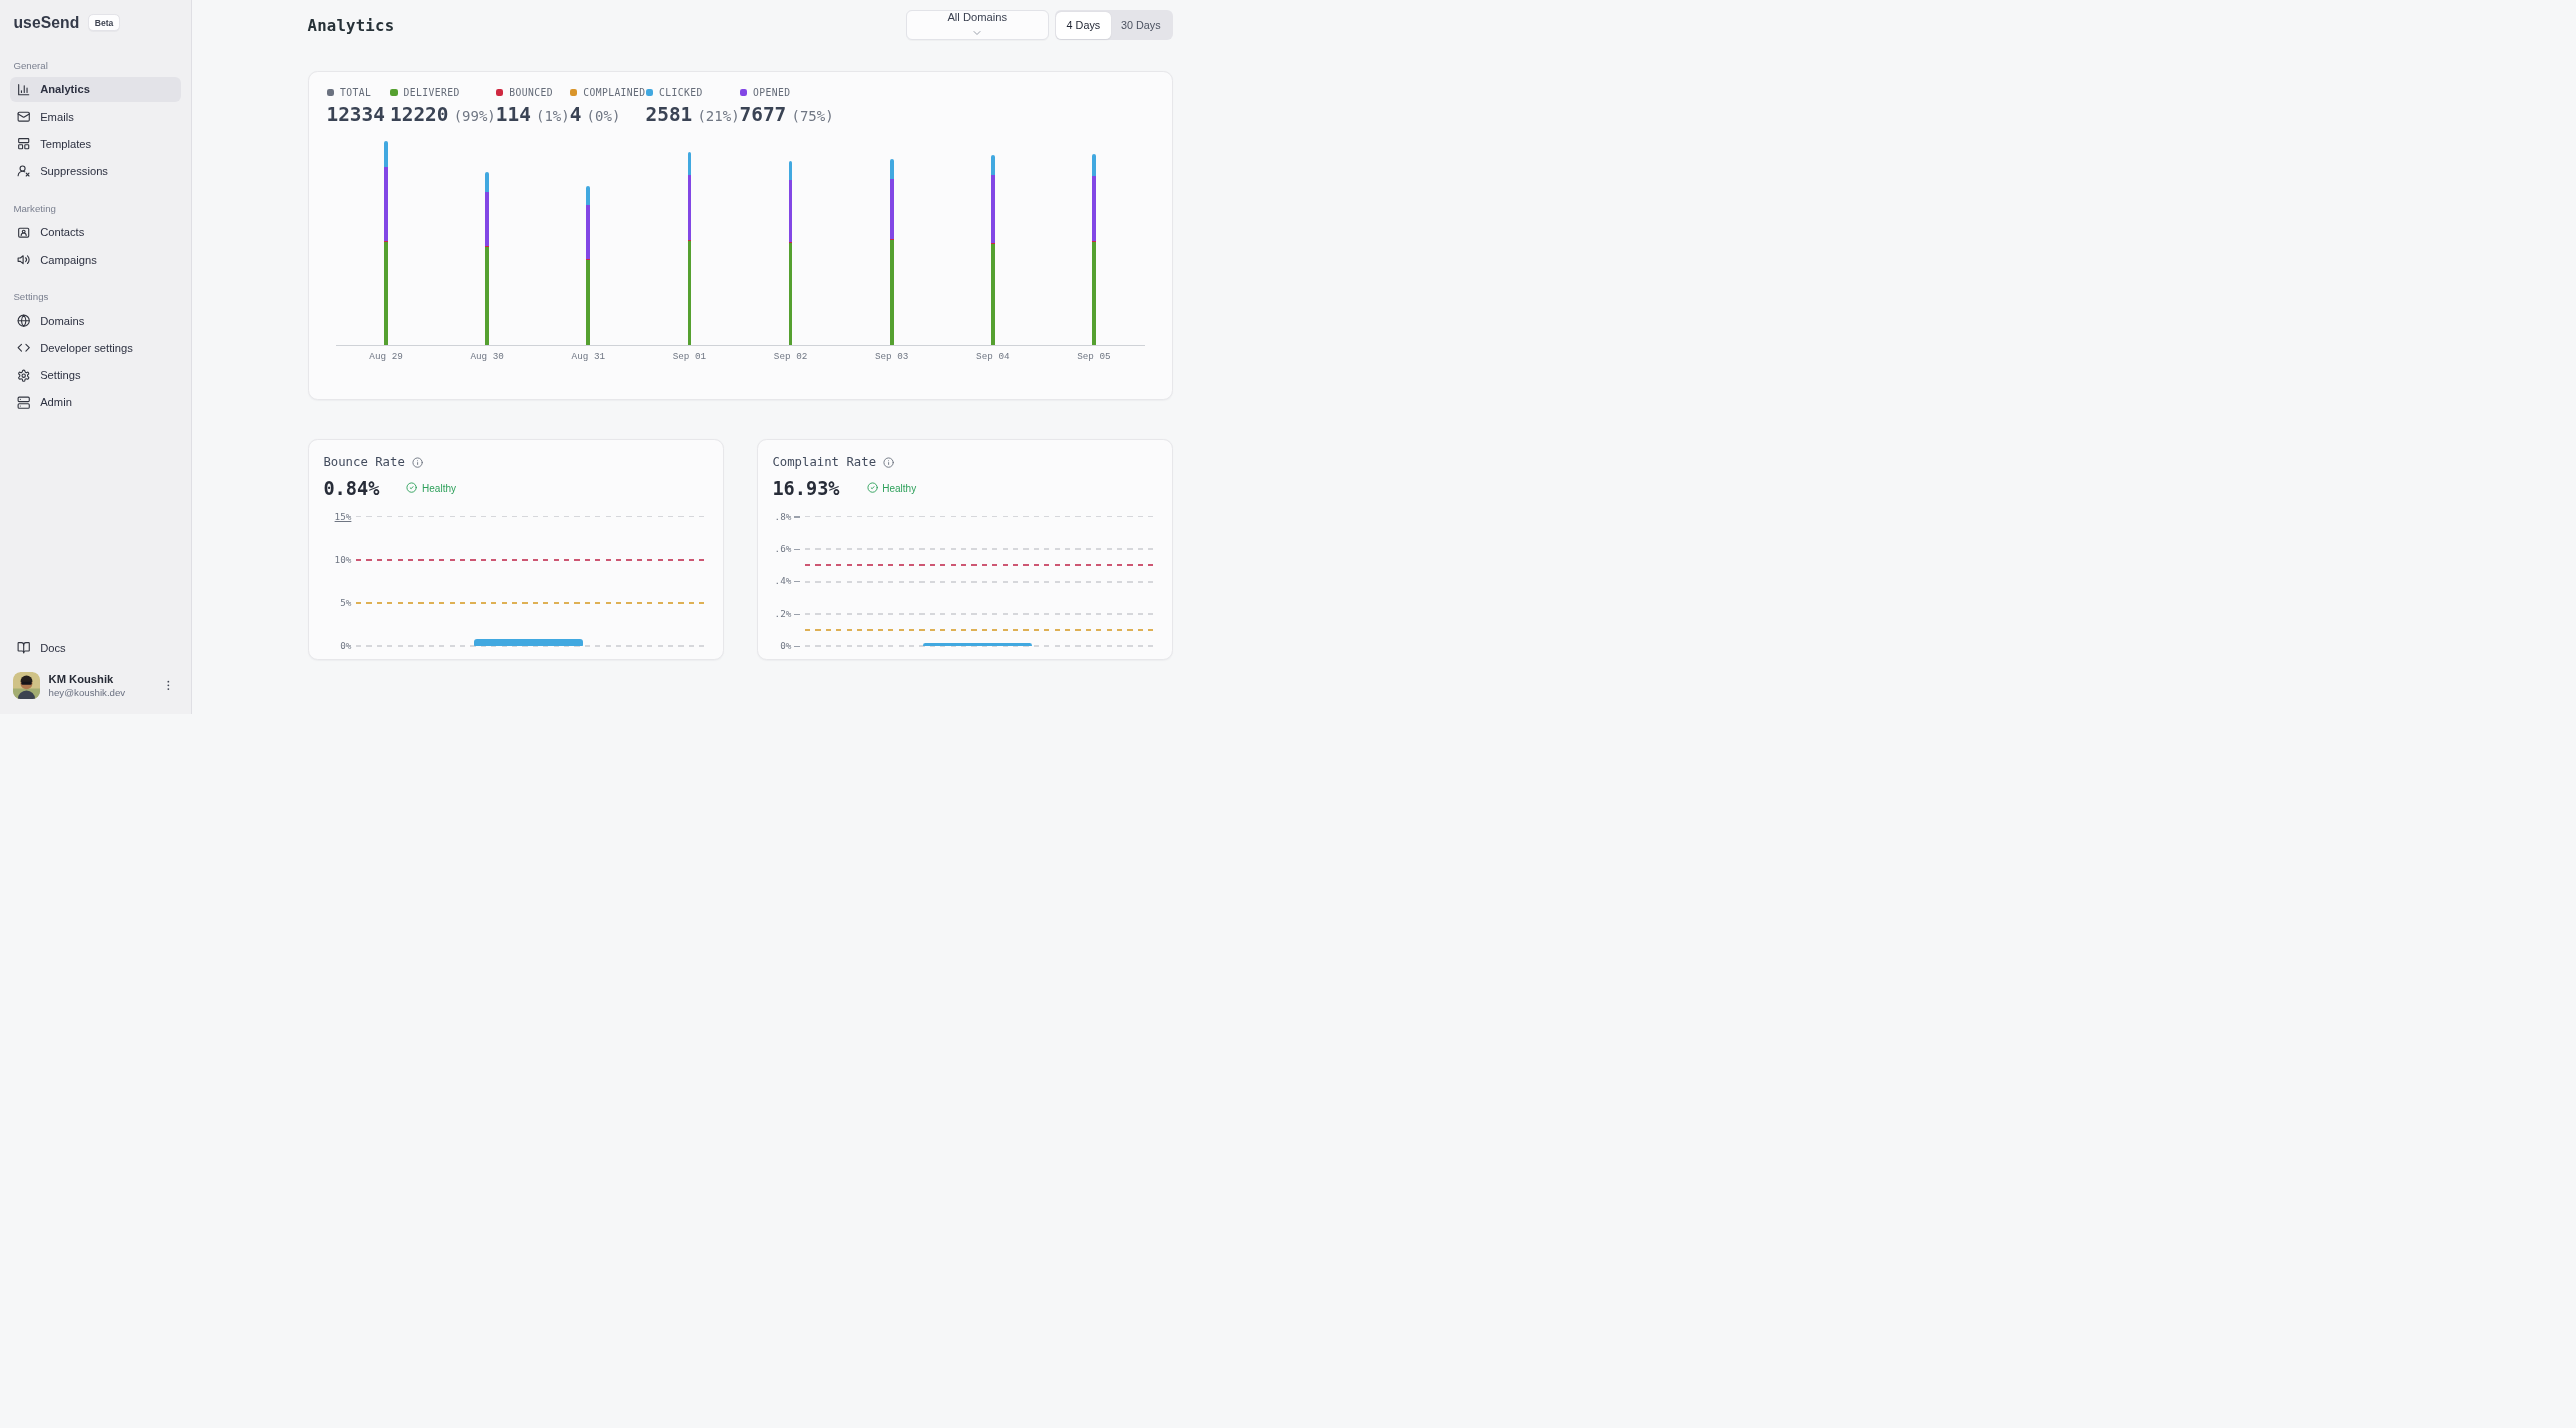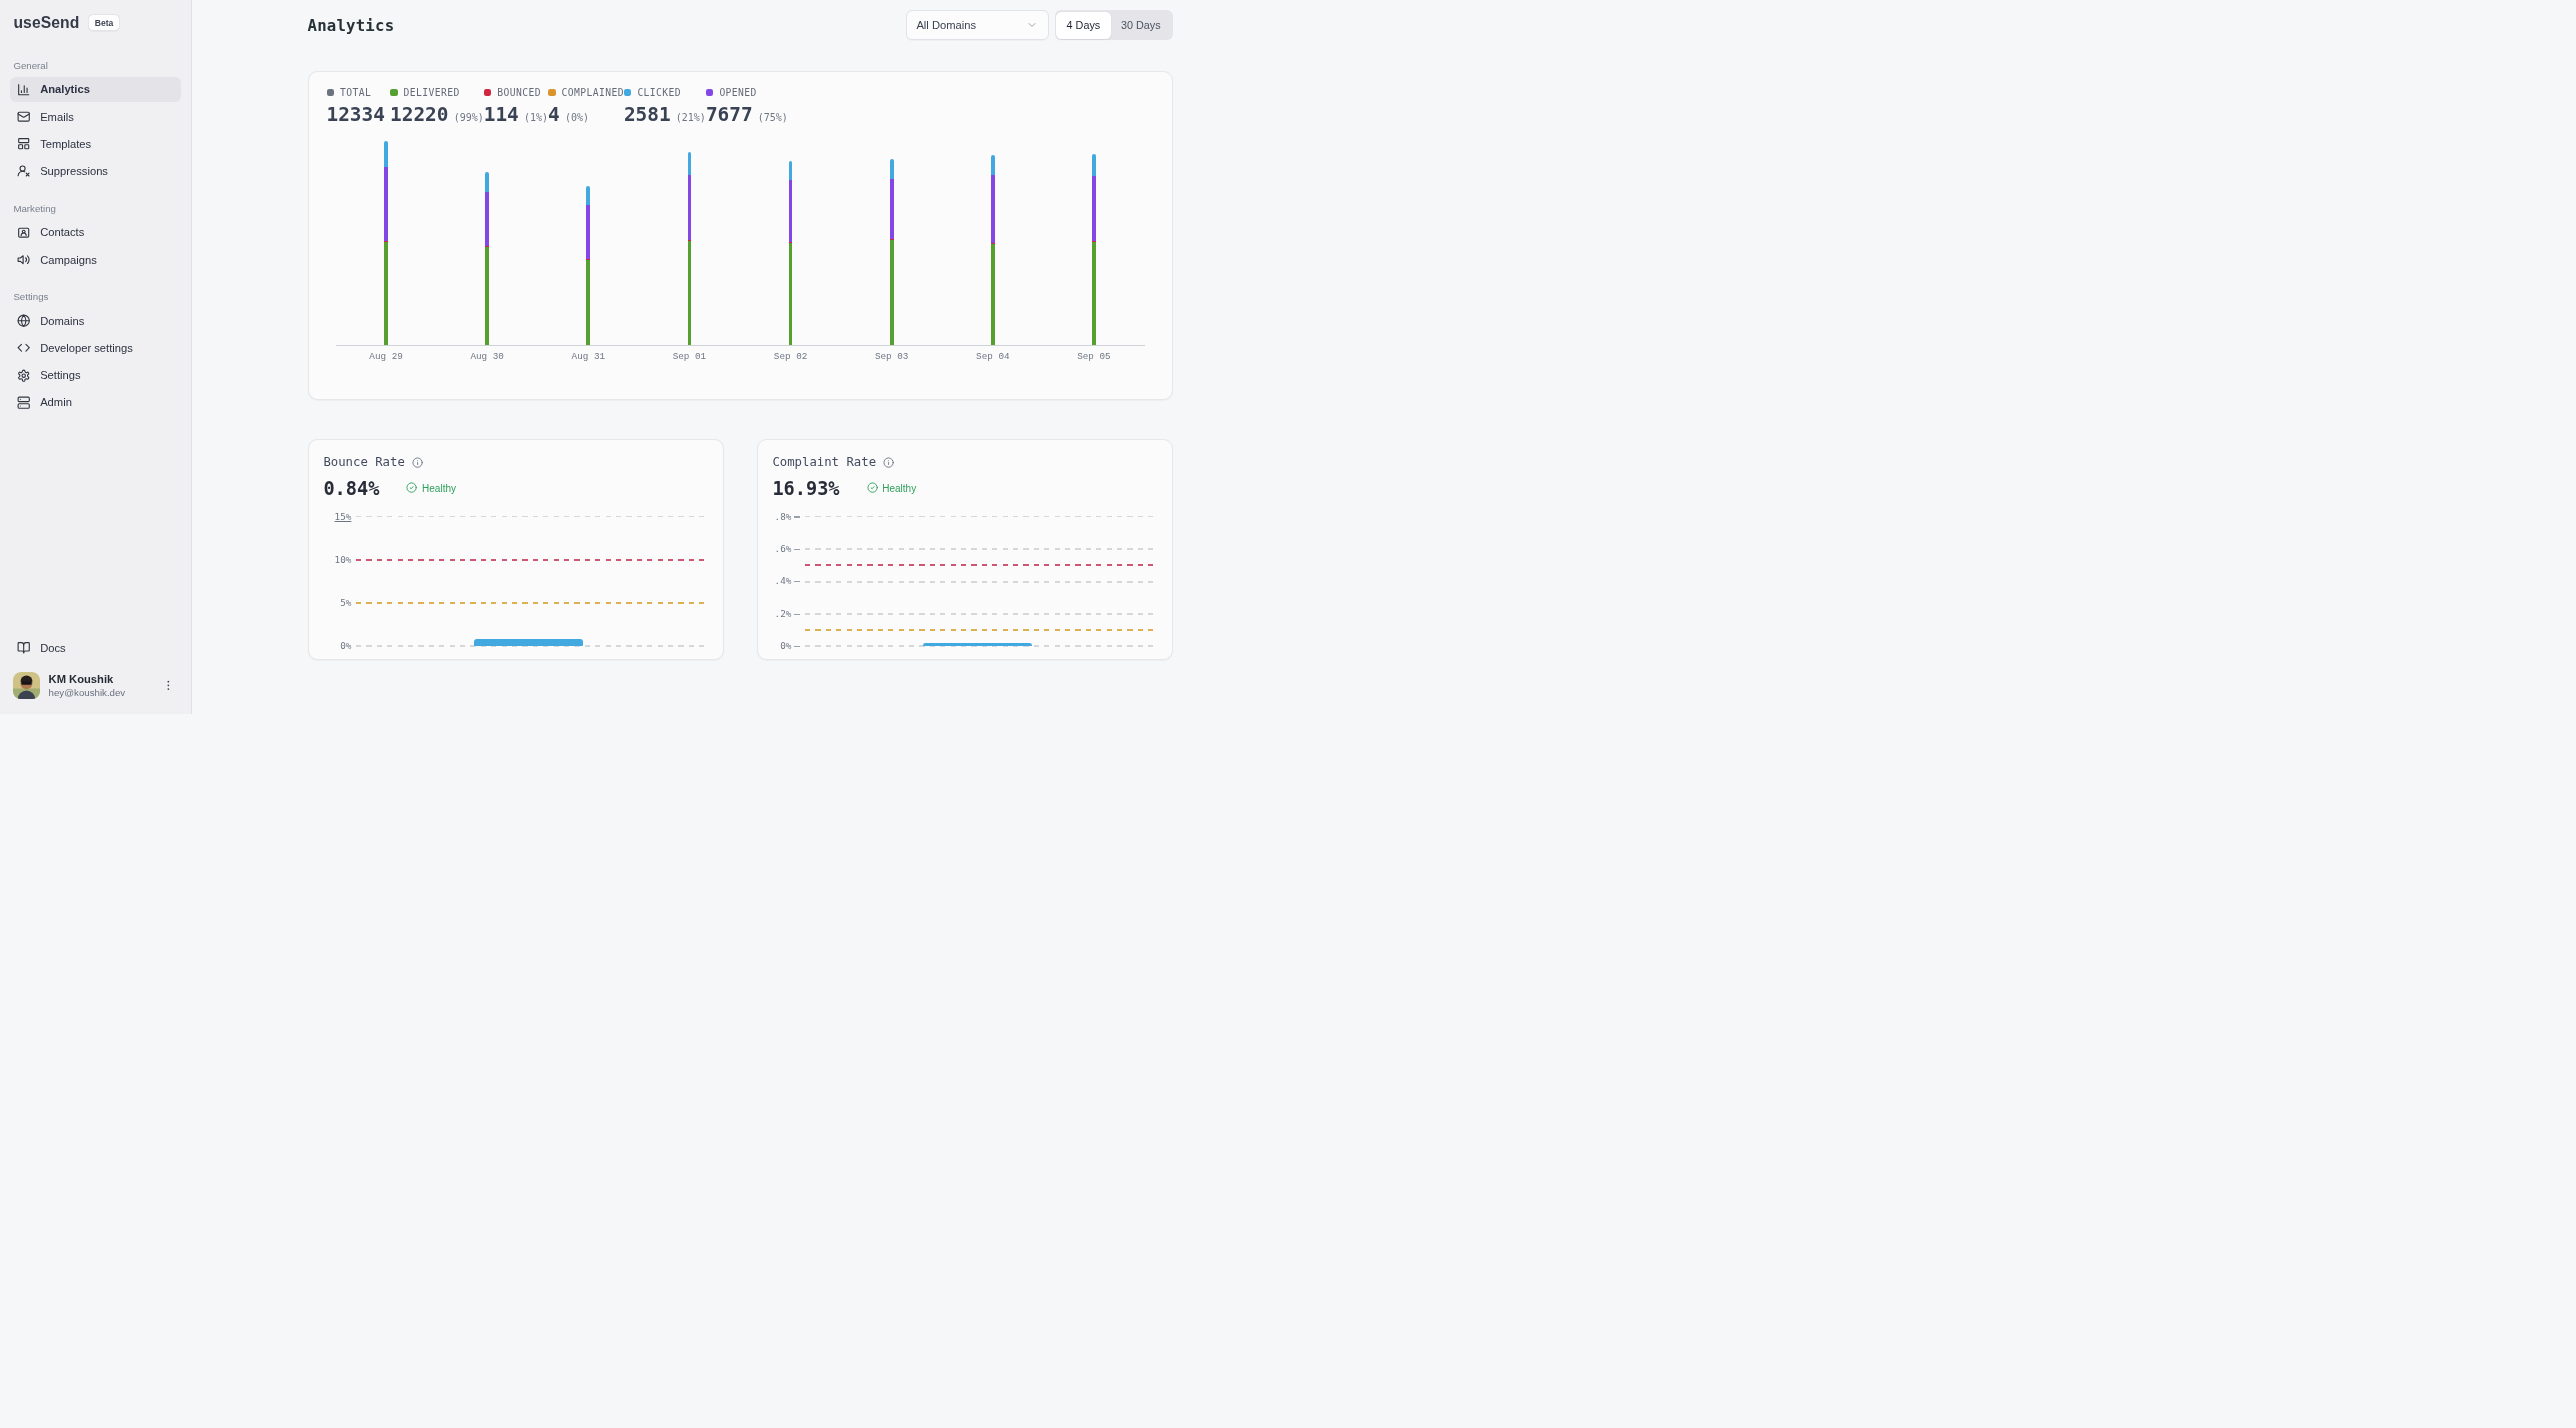--- a/index.html
+++ b/index.html
@@ -40,38 +40,38 @@
   .dots-btn{color:#3f4452;padding:3px;cursor:pointer;border-radius:4.5px;}
 
   
   .main{flex:1;height:714px;overflow:hidden;}
   .content{width:865px;margin:0 auto;}
   .page-header{display:flex;align-items:center;justify-content:space-between;padding-top:10.4px;height:40px;}
   .page-title{font-family:var(--mono);font-size:15.7px;font-weight:700;color:#273238;letter-spacing:0.2px;}
   .header-controls{display:flex;align-items:center;gap:6px;}
   .domain-select{width:143px;height:30px;border:0.7px solid #e2e3e8;background:#fcfcfd;border-radius:6px;
     display:flex;align-items:center;justify-content:space-between;padding:0 9.7px;font-size:11.2px;color:#3a4050;
-    cursor:pointer;box-shadow:0 0.7px 0.7px rgba(16,24,40,.03);}
+    cursor:pointer;box-shadow:0 0.7px 0.7px rgba(16,24,40,.03);flex-direction:column;}
   .chev{color:#9aa0ab;}
   .range-toggle{height:30px;background:#e4e4e9;border-radius:6px;display:flex;align-items:center;padding:1.5px;}
   .range-btn{height:27px;display:flex;align-items:center;padding:0 10.4px;font-size:10.8px;color:#4b5160;
     border-radius:5.2px;cursor:pointer;}
   .range-btn.active{background:#ffffff;color:#1d2230;box-shadow:0 0.7px 1.5px rgba(16,24,40,.08);}
 
   
   .card{background:var(--card-bg);border:0.7px solid #e7e7ea;border-radius:9.7px;box-shadow:0 0.7px 1.5px rgba(16,24,40,.04);}
   .chart-card{margin-top:31px;padding:15px 18px 37px;}
   .stats-row{display:flex;}
   .stat{min-width:0;}
   .stat-label{display:flex;align-items:center;gap:6px;}
   .stat-dot{width:7.5px;height:7.5px;border-radius:2.2px;flex:0 0 auto;}
   .stat-label-text{font-family:var(--mono);font-size:9.7px;color:#646b78;letter-spacing:0.4px;}
   .stat-value-row{display:flex;align-items:baseline;gap:5.2px;margin-top:5.2px;}
   .stat-value{font-family:var(--mono);font-size:19.4px;font-weight:600;color:#3a4354;}
-  .stat-pct{font-family:var(--mono);font-size:10px;color:#6f7683;}
+  .stat-pct{font-family:var(--mono);font-size:14px;color:#6f7683;}
   .plot{position:relative;height:216px;margin:3px 9px 0 9px;display:flex;align-items:flex-end;}
   .plot-col{width:12.5%;height:100%;display:flex;align-items:flex-end;justify-content:center;}
   .vbar{width:3.7px;display:flex;flex-direction:column-reverse;}
   .seg{width:3.7px;}
   .seg.top-round{border-radius:2.2px 2.2px 0 0;}
   .axis-line{border-top:1.5px solid #cfd2d7;margin:0 9px 0 9px;}
   .xlabels{display:flex;margin:5.2px 9px 0 9px;}
   .xlabel{width:12.5%;text-align:center;font-family:Liberation Mono, monospace;font-size:9.3px;color:#6f7683;}
 
   

